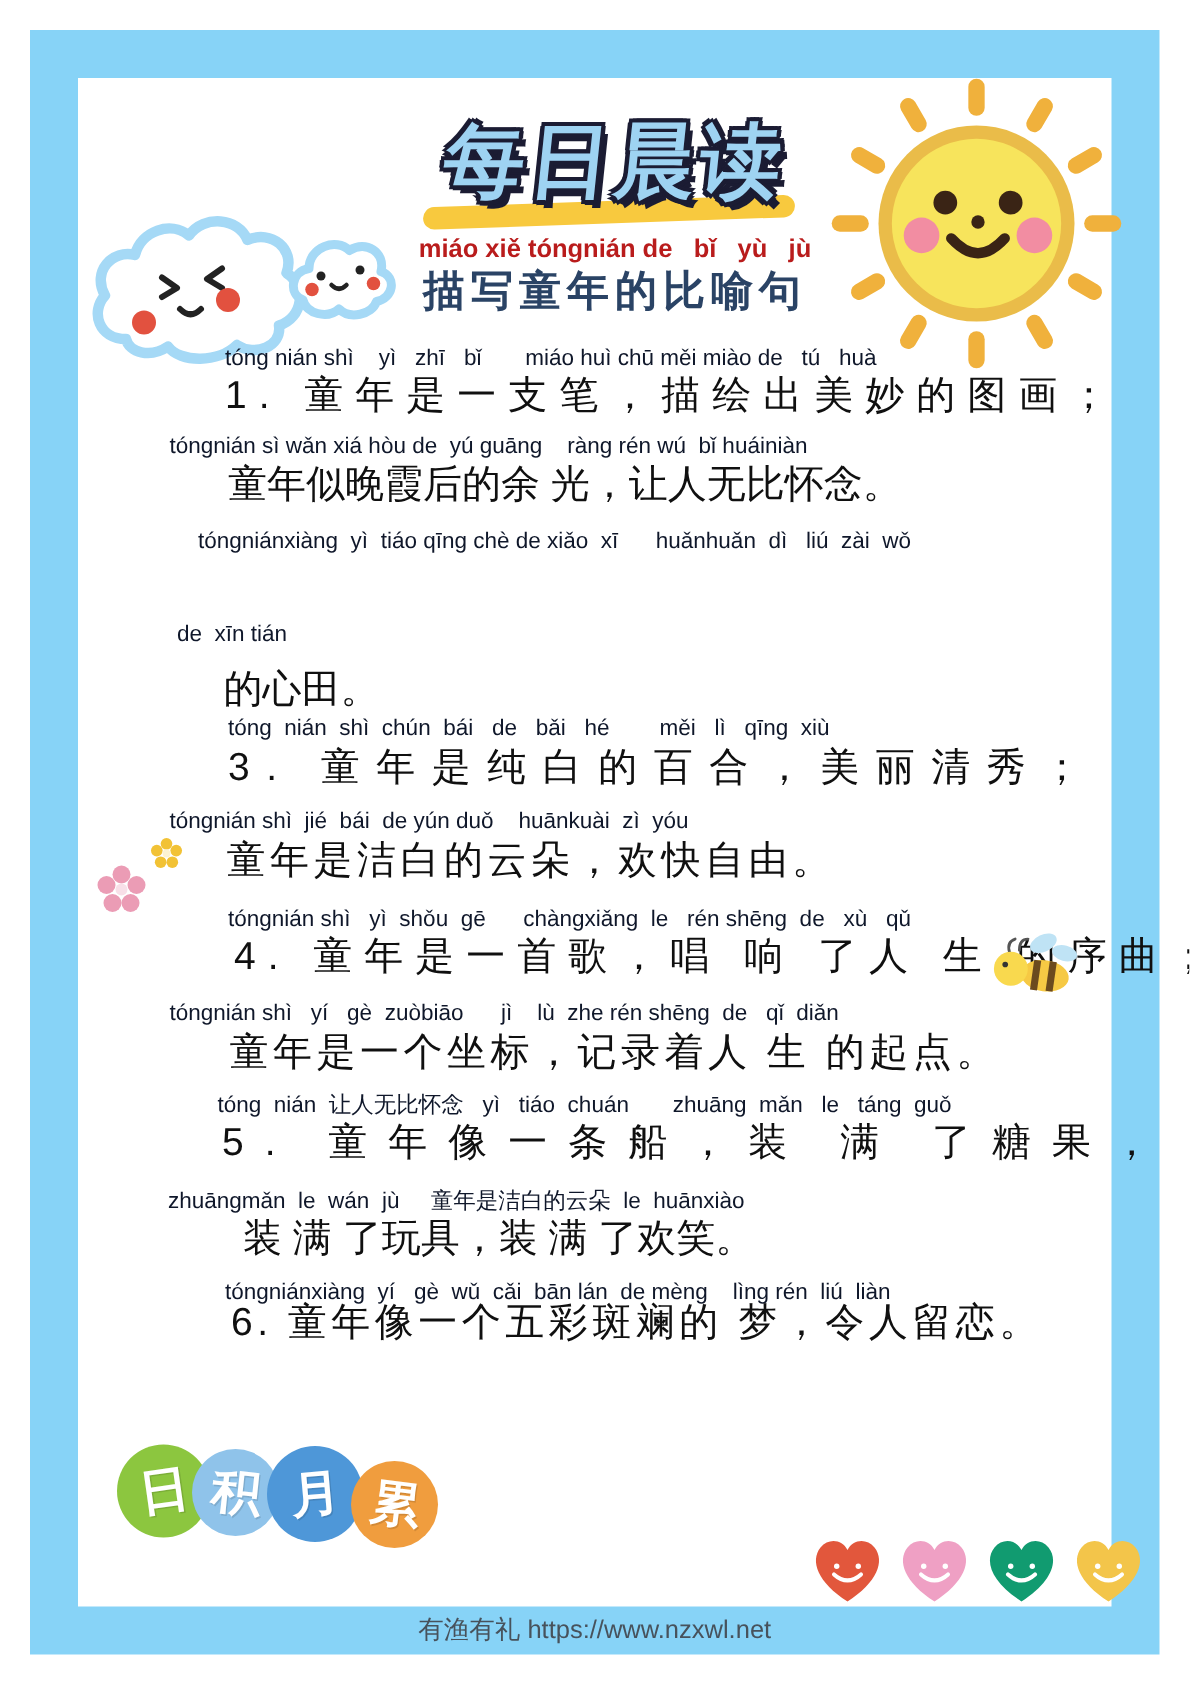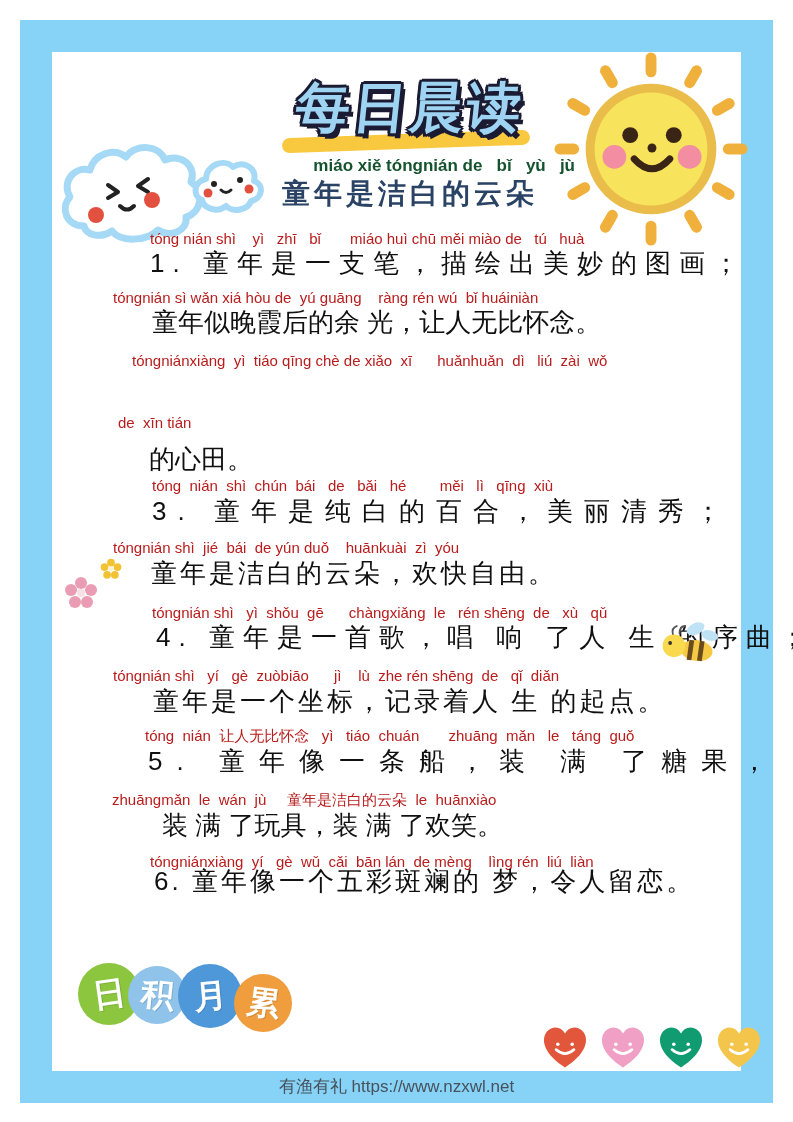--- a/index.html
+++ b/index.html
@@ -8,29 +8,29 @@
   .frame{position:absolute;left:20px;top:20px;width:753px;height:1083px;
          border:32px solid #87d3f7;box-sizing:border-box;z-index:1;}
   
   .title{position:absolute;left:252px;top:72px;width:316px;text-align:center;
          font-size:54px;font-weight:900;color:#9ed3f2;letter-spacing:3px;
          transform:skewX(-6deg);z-index:4;font-family:"Liberation Sans","DejaVu Sans",sans-serif;
          text-shadow:3px 0 #1b1c33,-3px 0 #1b1c33,0 3px #1b1c33,0 -3px #1b1c33,
            2.5px 2.5px #1b1c33,-2.5px 2.5px #1b1c33,2.5px -2.5px #1b1c33,-2.5px -2.5px #1b1c33,5px 5px #1b1c33;}
   .swoosh{position:absolute;left:282px;top:134px;width:248px;height:15px;background:#f8c93e;
           border-radius:8px;transform:rotate(-2deg);z-index:3;}
-  .sub-pinyin{position:absolute;left:245px;top:156px;width:330px;text-align:right;
-          font-weight:bold;font-size:17px;color:#14532d;z-index:4;white-space:pre;}
+  .sub-pinyin{position:absolute;left:245px;top:156px;width:330px;text-align:center;
+          font-weight:bold;font-size:17px;color:#b91c1c;z-index:4;white-space:pre;}
   .subtitle{position:absolute;left:235px;top:175px;width:350px;text-align:center;font-size:28px;
           font-weight:bold;color:#2a4365;letter-spacing:4px;z-index:4;
           font-family:"Liberation Serif","DejaVu Serif",serif;}
   .clouds{position:absolute;left:56px;top:136px;z-index:2;}
   .sun{position:absolute;left:552px;top:50px;z-index:2;}
   
-  .pinyin{position:absolute;font-size:15px;color:#b91c1c;white-space:pre;z-index:2;}
+  .pinyin{position:absolute;font-size:15px;color:#0f172a;white-space:pre;z-index:2;}
   .hanzi{position:absolute;font-size:26px;color:#101010;white-space:pre;z-index:2;
          font-family:Liberation Sans, sans-serif;margin-left:36px;}
   .ls-a{letter-spacing:8px;}   
   .ls-b{letter-spacing:11px;}  
   .ls-c{letter-spacing:14px;}  
   .ls-d{letter-spacing:3px;}   
   .ls-e{letter-spacing:0px;}   
   
   .flower-pink{position:absolute;left:64px;top:576px;z-index:2;}
   .flower-yellow{position:absolute;left:100px;top:558px;z-index:2;}
@@ -73,21 +73,21 @@
     <circle cx="158" cy="48" r="3" fill="#222"></circle>
     <circle cx="184" cy="44" r="3" fill="#222"></circle>
     <path d="M165,54 q5,5 10,0" fill="none" stroke="#222" stroke-width="3" stroke-linecap="round"></path>
     <circle cx="152" cy="57" r="4.5" fill="#e2513f"></circle>
     <circle cx="193" cy="53" r="4.5" fill="#e2513f"></circle>
   </svg>
 
   <div class="swoosh"></div>
   <div class="title">每日晨读</div>
   <div class="sub-pinyin">miáo xiě tóngnián de   bǐ   yù   jù</div>
-  <div class="subtitle">童年是洁白的云朵</div>
+  <div class="subtitle">描写童年的比喻句</div>
 
   <svg class="sun" width="198" height="198" viewBox="0 0 200 200">
     <g stroke="#f0b13c" stroke-width="11" stroke-linecap="round">
       <line x1="178" y1="100" x2="192" y2="100"></line>
       <line x1="167" y1="139" x2="179" y2="146"></line>
       <line x1="139" y1="167" x2="146" y2="179"></line>
       <line x1="100" y1="178" x2="100" y2="192"></line>
       <line x1="61" y1="167" x2="54" y2="179"></line>
       <line x1="33" y1="139" x2="21" y2="146"></line>
       <line x1="22" y1="100" x2="8" y2="100"></line>

